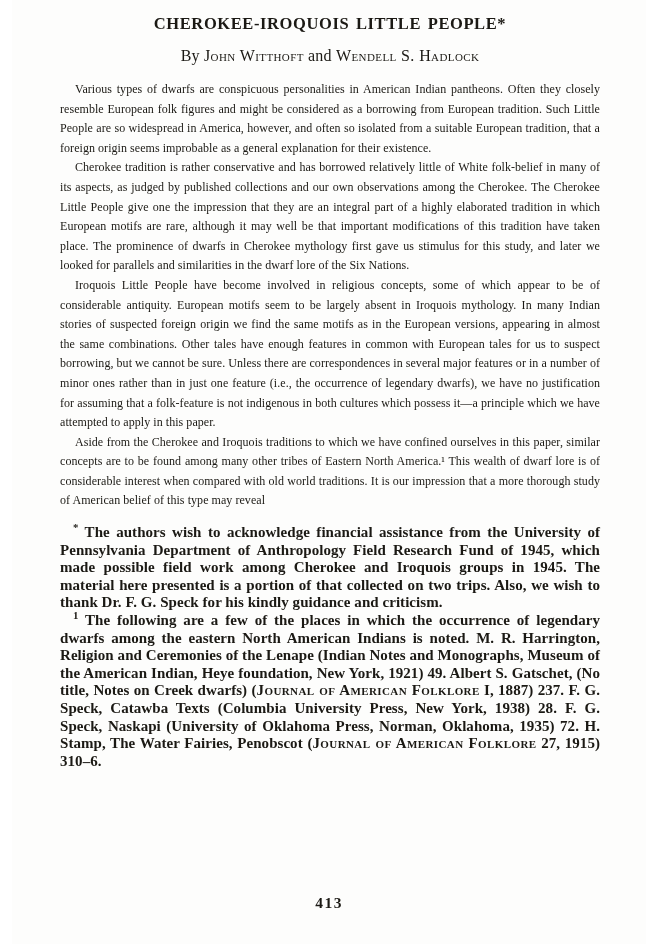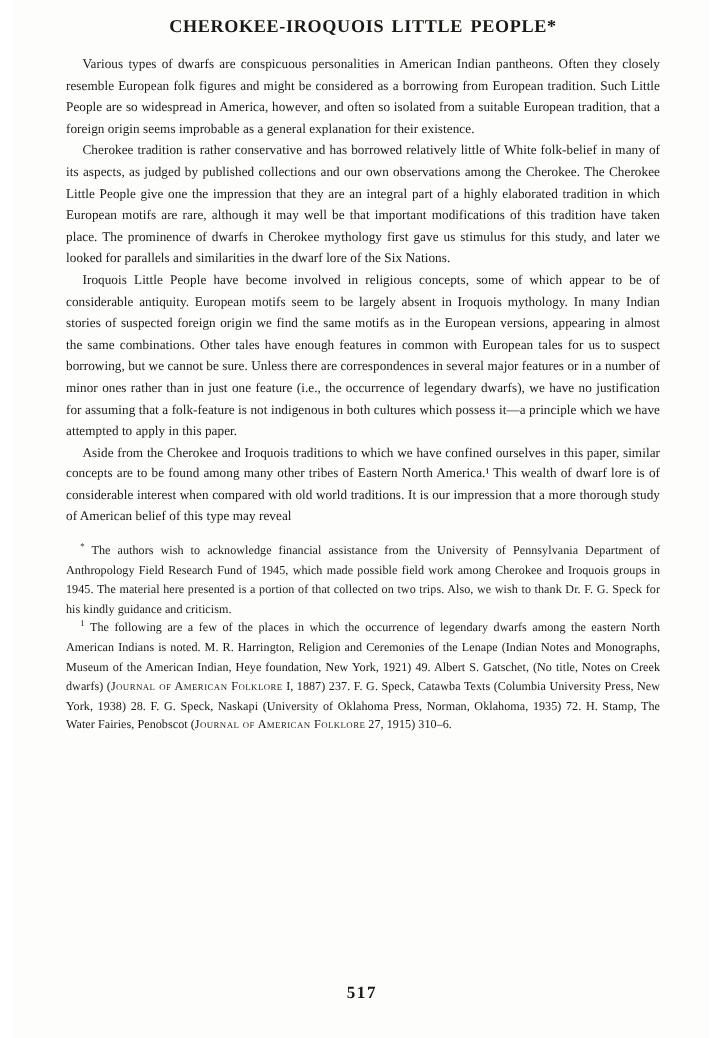--- a/index.html
+++ b/index.html
@@ -46,25 +46,26 @@
     line-height: 19.6px;
     text-align: justify;
     text-indent: 15px;
     letter-spacing: 0.05px;
   }
   .footnotes {
     margin-top: 13px;
   }
   .footnote {
     margin: 0;
-    font-size: 11px;
+    font-size: 15px;
     line-height: 17.6px;
     text-align: justify;
     text-indent: 13px;
     letter-spacing: 0.05px;
+    font-weight: bold;
   }
   .fn-marker {
     vertical-align: super;
     font-size: 0.72em;
     line-height: 0;
   }
   .page-number {
     position: absolute;
     left: 0;
     right: 0;
@@ -75,32 +76,33 @@
     font-weight: bold;
   }
 </style>
 </head>
 <body>
 
 <div class="page">
 
   <h1 class="article-title">CHEROKEE-IROQUOIS LITTLE PEOPLE*</h1>
 
+  <div class="byline"><span>By </span><span class="smallcaps">John Witthoft</span><span> and </span><span class="smallcaps">Wendell S. Hadlock</span></div>
 
   <div class="body-text">
     <p>Various types of dwarfs are conspicuous personalities in American Indian pantheons. Often they closely resemble European folk figures and might be considered as a borrowing from European tradition. Such Little People are so widespread in America, however, and often so isolated from a suitable European tradition, that a foreign origin seems improbable as a general explanation for their existence.</p>
     <p>Cherokee tradition is rather conservative and has borrowed relatively little of White folk-belief in many of its aspects, as judged by published collections and our own observations among the Cherokee. The Cherokee Little People give one the impression that they are an integral part of a highly elaborated tradition in which European motifs are rare, although it may well be that important modifications of this tradition have taken place. The prominence of dwarfs in Cherokee mythology first gave us stimulus for this study, and later we looked for parallels and similarities in the dwarf lore of the Six Nations.</p>
     <p>Iroquois Little People have become involved in religious concepts, some of which appear to be of considerable antiquity. European motifs seem to be largely absent in Iroquois mythology. In many Indian stories of suspected foreign origin we find the same motifs as in the European versions, appearing in almost the same combinations. Other tales have enough features in common with European tales for us to suspect borrowing, but we cannot be sure. Unless there are correspondences in several major features or in a number of minor ones rather than in just one feature (i.e., the occurrence of legendary dwarfs), we have no justification for assuming that a folk-feature is not indigenous in both cultures which possess it—a principle which we have attempted to apply in this paper.</p>
     <p>Aside from the Cherokee and Iroquois traditions to which we have confined ourselves in this paper, similar concepts are to be found among many other tribes of Eastern North America.¹ This wealth of dwarf lore is of considerable interest when compared with old world traditions. It is our impression that a more thorough study of American belief of this type may reveal</p>
   </div>
 
   <div class="footnotes">
     <p class="footnote">
       <span class="fn-marker">*</span><span><span> The authors wish to acknowledge financial assistance from the University of Pennsylvania Department of Anthropology Field Research Fund of 1945, which made possible field work among Cherokee and Iroquois groups in 1945. The material here presented is a portion of that collected on two trips. Also, we wish to thank Dr. F. G. Speck for his kindly guidance and criticism.</span></span>
     </p>
     <p class="footnote">
       <span class="fn-marker">1</span><span><span> The following are a few of the places in which the occurrence of legendary dwarfs among the eastern North American Indians is noted. M. R. Harrington, Religion and Ceremonies of the Lenape (Indian Notes and Monographs, Museum of the American Indian, Heye foundation, New York, 1921) 49. Albert S. Gatschet, (No title, Notes on Creek dwarfs) (</span><span class="smallcaps">Journal of American Folklore</span><span> I, 1887) 237. F. G. Speck, Catawba Texts (Columbia University Press, New York, 1938) 28. F. G. Speck, Naskapi (University of Oklahoma Press, Norman, Oklahoma, 1935) 72. H. Stamp, The Water Fairies, Penobscot (</span><span class="smallcaps">Journal of American Folklore</span><span> 27, 1915) 310–6.</span></span>
     </p>
   </div>
 
-  <div class="page-number">517</div>
+  <div class="page-number">413</div>
 
 </div>
 
 </body></html>

